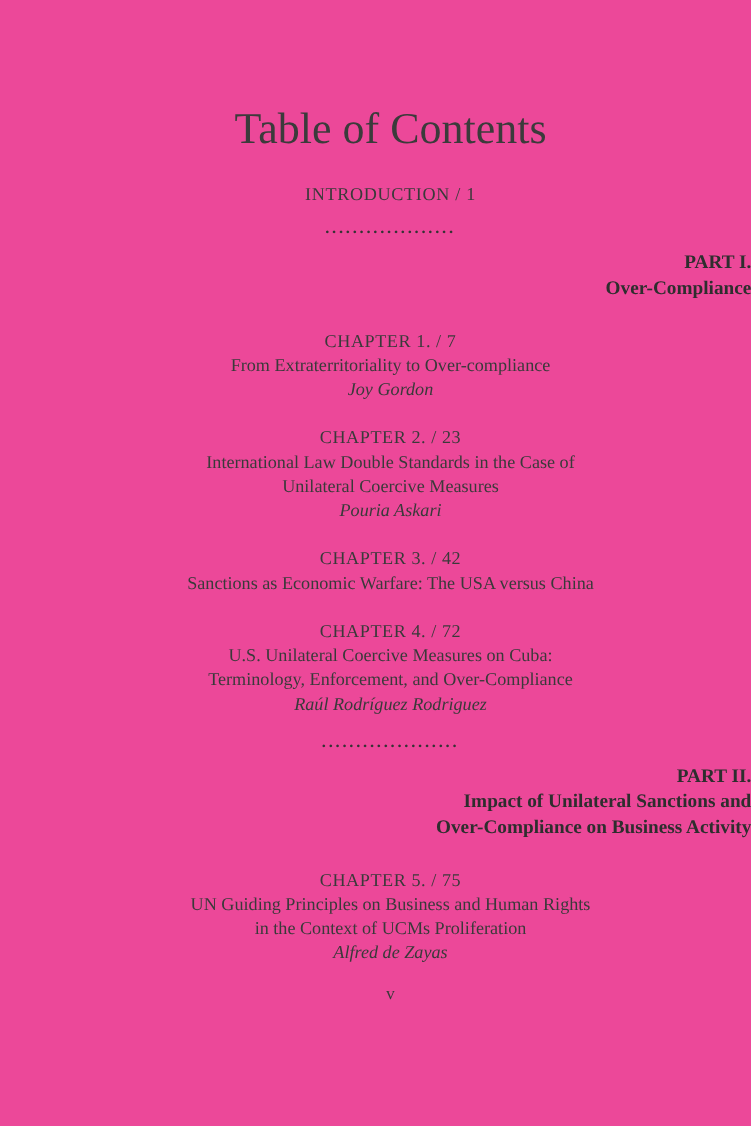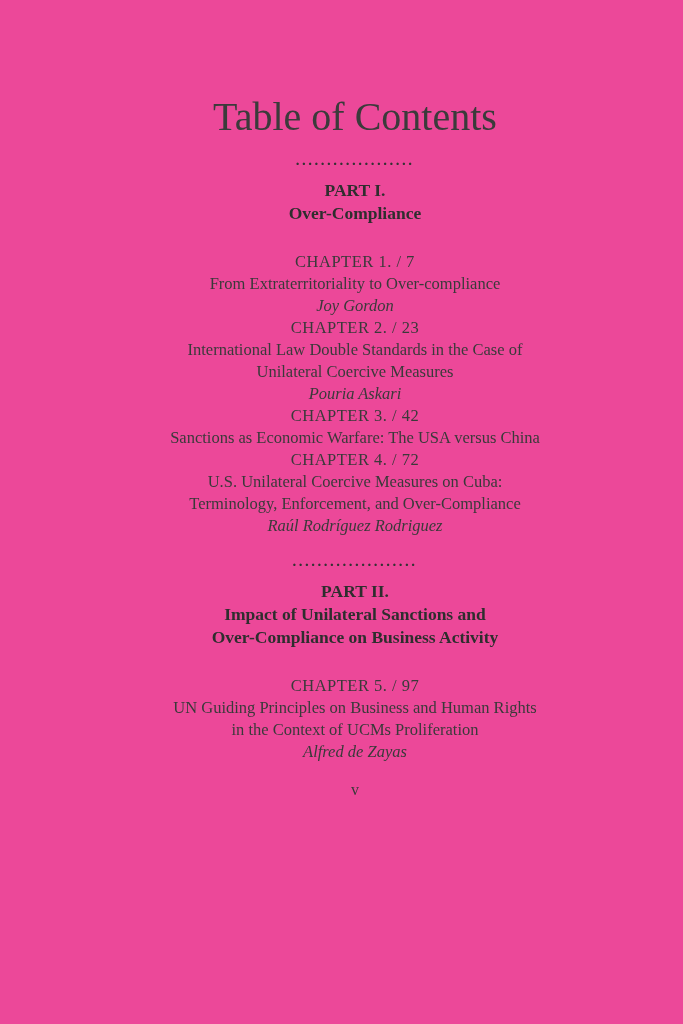--- a/index.html
+++ b/index.html
@@ -46,22 +46,24 @@
   }
   .dots.second {
     margin-top: 16px;
   }
   .part-block {
     margin-top: 11px;
     font-weight: 700;
     color: #2e2e2e;
     font-size: 17.5px;
     line-height: 23px;
+    text-align: right;
   }
   .chapter-block {
+    margin-top: 22px;
     font-size: 16.5px;
     line-height: 22px;
   }
   .chapter-block.first-after-part {
     margin-top: 26px;
   }
   .chapter-heading {
     letter-spacing: 0.5px;
   }
   .chapter-author {
@@ -74,20 +76,21 @@
   }
 </style>
 </head>
 <body>
 
 <div class="page">
   <div class="content">
 
     <div class="toc-title">Table of Contents</div>
 
+    <div class="intro-line">INTRODUCTION / 1</div>
 
     <div class="dots">...................</div>
 
     <div class="part-block">
       <div>PART I.</div>
       <div>Over-Compliance</div>
     </div>
 
     <div class="chapter-block first-after-part">
       <div class="chapter-heading">CHAPTER 1. / 7</div>
@@ -116,21 +119,21 @@
 
     <div class="dots second">....................</div>
 
     <div class="part-block">
       <div>PART II.</div>
       <div>Impact of Unilateral Sanctions and</div>
       <div>Over-Compliance on Business Activity</div>
     </div>
 
     <div class="chapter-block first-after-part">
-      <div class="chapter-heading">CHAPTER 5. / 97</div>
+      <div class="chapter-heading">CHAPTER 5. / 75</div>
       <div>UN Guiding Principles on Business and Human Rights</div>
       <div>in the Context of UCMs Proliferation</div>
       <div class="chapter-author">Alfred de Zayas</div>
     </div>
 
     <div class="page-number">v</div>
 
   </div>
 </div>
 

